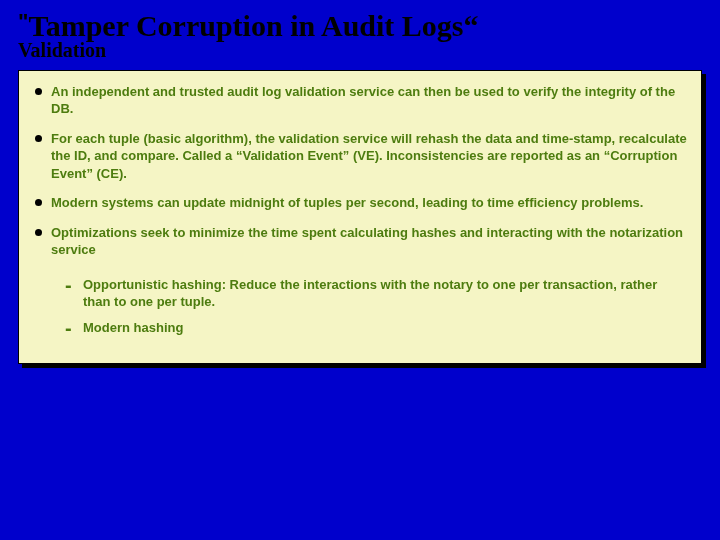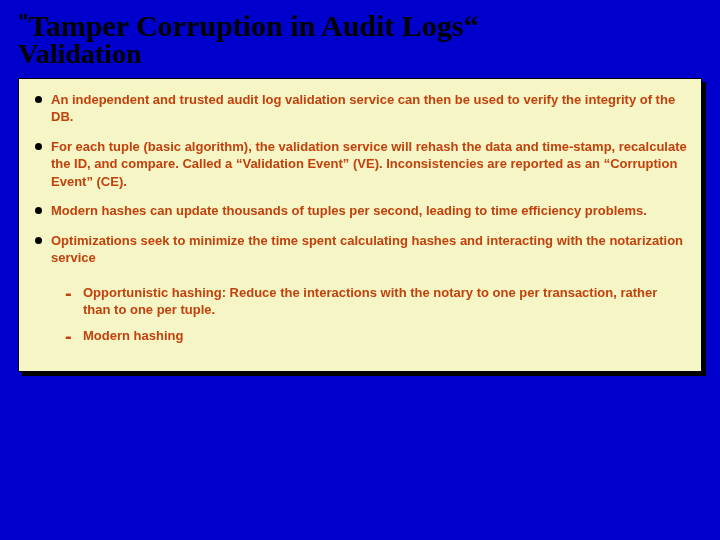--- a/index.html
+++ b/index.html
@@ -12,33 +12,33 @@
   .title-block { color: #000; margin-bottom: 10px; }
   .title-line1 {
     font-family: "Times New Roman", Times, serif;
     font-size: 30px;
     font-weight: bold;
     line-height: 1.05;
   }
   .title-line1 .open-quote { font-family: Arial, sans-serif; font-size: 22px; vertical-align: top; }
   .title-line2 {
     font-family: "Times New Roman", Times, serif;
-    font-size: 28px;
+    font-size: 20px;
     font-weight: bold;
     line-height: 1.0;
     margin-top: -2px;
   }
   .content-box {
     background: #f5f5c5;
     border: 1px solid #000;
     box-shadow: 4px 4px 0 #000;
     padding: 12px 14px 14px 14px;
     font-size: 13px;
     font-weight: bold;
-    color: #c2410c;
+    color: #4d7c0f;
     line-height: 1.35;
   }
   ul.top { list-style: none; }
   ul.top > li {
     position: relative;
     padding-left: 18px;
     margin-bottom: 12px;
   }
   ul.top > li::before {
     content: "";
@@ -93,21 +93,21 @@
   </div>
   <div class="title-line2">Validation</div>
 </div>
 
 <div class="content-box">
   <ul class="top">
     <li>
       <span class="b1-pre">An </span><span class="b1-bold">independent and trusted audit log validation service</span><span class="b1-post"> can then be used to verify the integrity of the DB.</span>
     </li>
     <li>For each tuple (basic algorithm), the validation service will rehash the data and time-stamp, recalculate the ID, and compare.  Called a “Validation Event” (VE). Inconsistencies are reported as an “Corruption Event” (CE).</li>
-    <li>Modern hashes can update thousands of tuples per second, leading to time efficiency problems.</li>
+    <li>Modern systems can update midnight of tuples per second, leading to time efficiency problems.</li>
     <li>
       <span>Optimizations seek to minimize the time spent calculating hashes and interacting with the notarization service</span>
       <ul class="sub">
         <li>Opportunistic hashing: Reduce the interactions with the notary to one per transaction, rather than to one per tuple.</li>
         <li>
           <span>Modern hashing</span>
         </li>
       </ul>
     </li>
   </ul>

